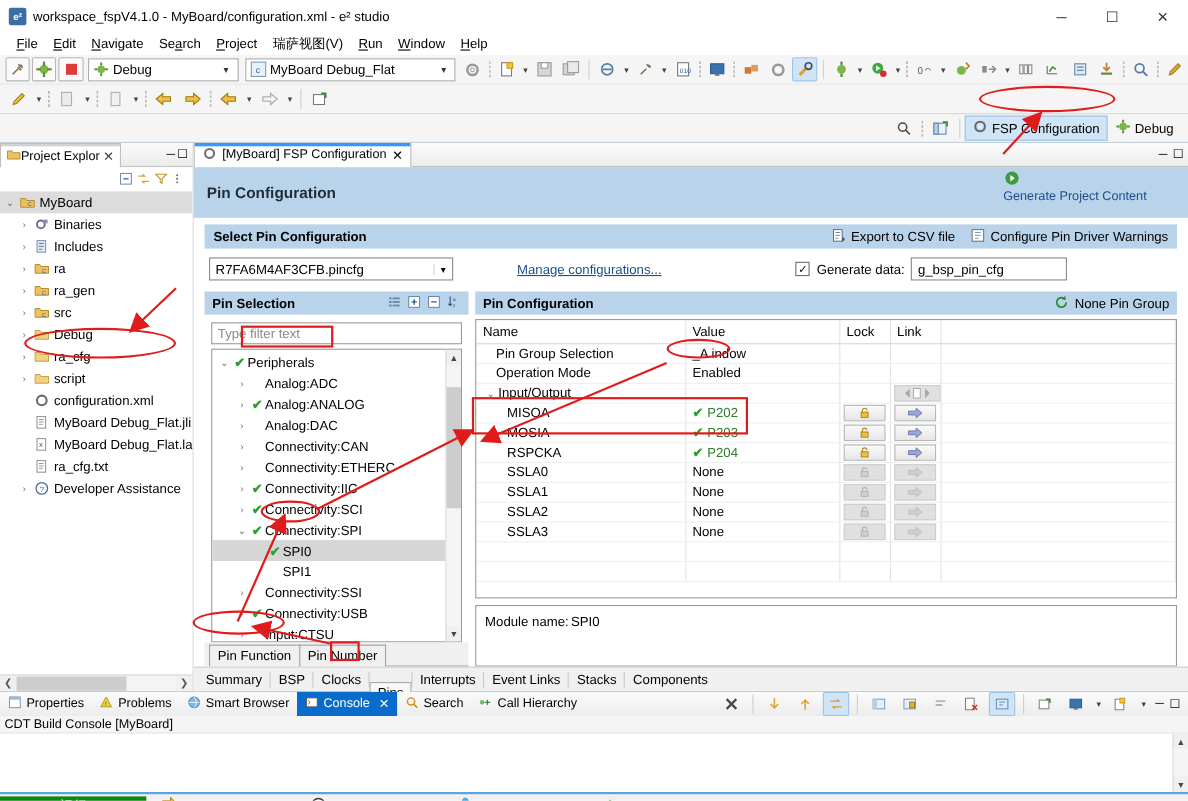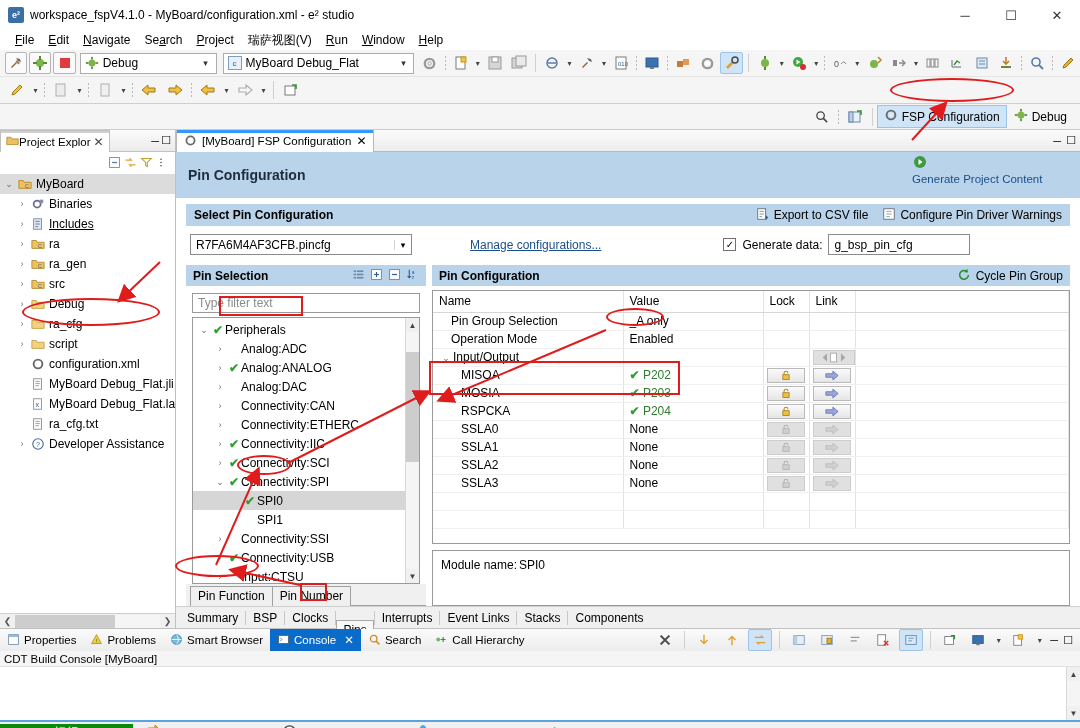--- a/index.html
+++ b/index.html
@@ -584,21 +584,21 @@
           </div>
           <div class="trow">
             <span style="width:15px;flex:none;"></span>
             <span class="tw">›</span>
             <span class="ticon">
               <svg width="14" height="14" viewBox="0 0 16 16">
                 <rect x="3" y="2" width="9" height="12" fill="#dfe6f0" stroke="#7a8aa8"></rect>
                 <path d="M5 5h5M5 8h5M5 11h3" stroke="#5a7ba6"></path>
               </svg>
             </span>
-            <span style="padding-left:2px;text-decoration:underline;">Includes</span>
+            <span style="padding-left:2px;">Includes</span>
           </div>
           <div class="trow">
             <span style="width:15px;flex:none;"></span>
             <span class="tw">›</span>
             <span class="ticon">
               <svg width="14" height="14" viewBox="0 0 16 16">
                 <path d="M1 4h5l1 2h8v7H1z" fill="#f0c060" stroke="#b08a2a"></path>
                 <text x="8" y="12.5" font-size="6" fill="#2a6099">C</text>
               </svg>
             </span>
@@ -933,21 +933,21 @@
         <div class="pane-right">
           <div class="pane-head">
             <span>Pin Configuration</span>
             <span class="right">
               <span>
                 <svg width="14" height="14" viewBox="0 0 16 16">
                     <path d="M12 6A5 5 0 1 0 13 9" stroke="#2e8a2e" fill="none" stroke-width="1.8"></path>
                     <path d="M12 2v4h-4" fill="#2e8a2e"></path>
                   </svg>
               </span>
-              <span>Cycle Pin Group</span>
+              <span>None Pin Group</span>
             </span>
           </div>
           <div class="tablebox">
             <table class="pins">
               <colgroup>
                   <col class="col-name">
                   <col class="col-val">
                   <col class="col-lock">
                   <col class="col-link">
                   <col>
@@ -957,21 +957,21 @@
                 <th>Name</th>
                 <th>Value</th>
                 <th>Lock</th>
                 <th>Link</th>
                 <th></th>
               </tr>
                 </thead>
               <tbody id="pin-table-body">
                   <tr>
                     <td class="indent1">Pin Group Selection</td>
-                    <td><span>_A only</span></td>
+                    <td><span>_A indow</span></td>
                     <td class="btn-cell"></td>
                     <td class="btn-cell"></td>
                     <td></td>
                   </tr>
                   <tr>
                     <td class="indent1">Operation Mode</td>
                     <td><span>Enabled</span></td>
                     <td class="btn-cell"></td>
                     <td class="btn-cell"></td>
                     <td></td>

